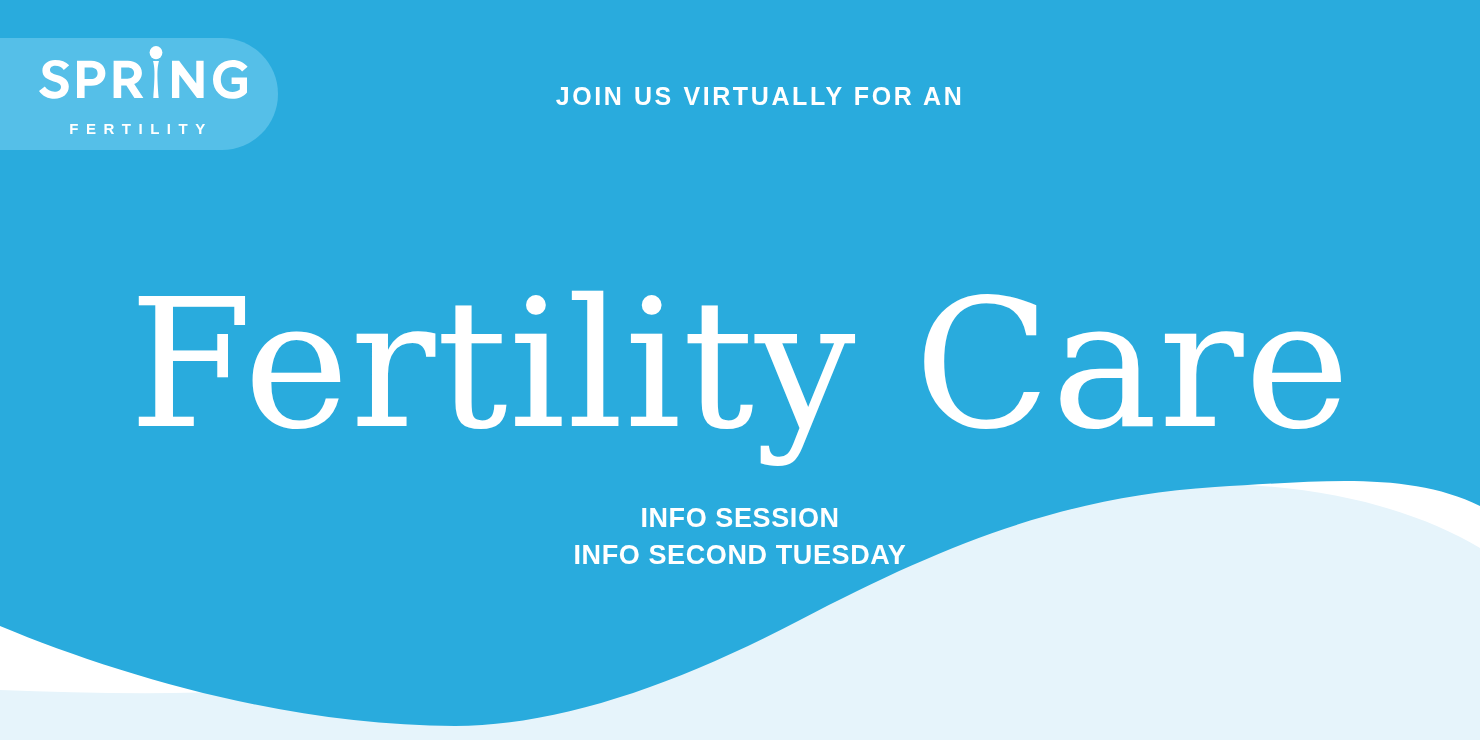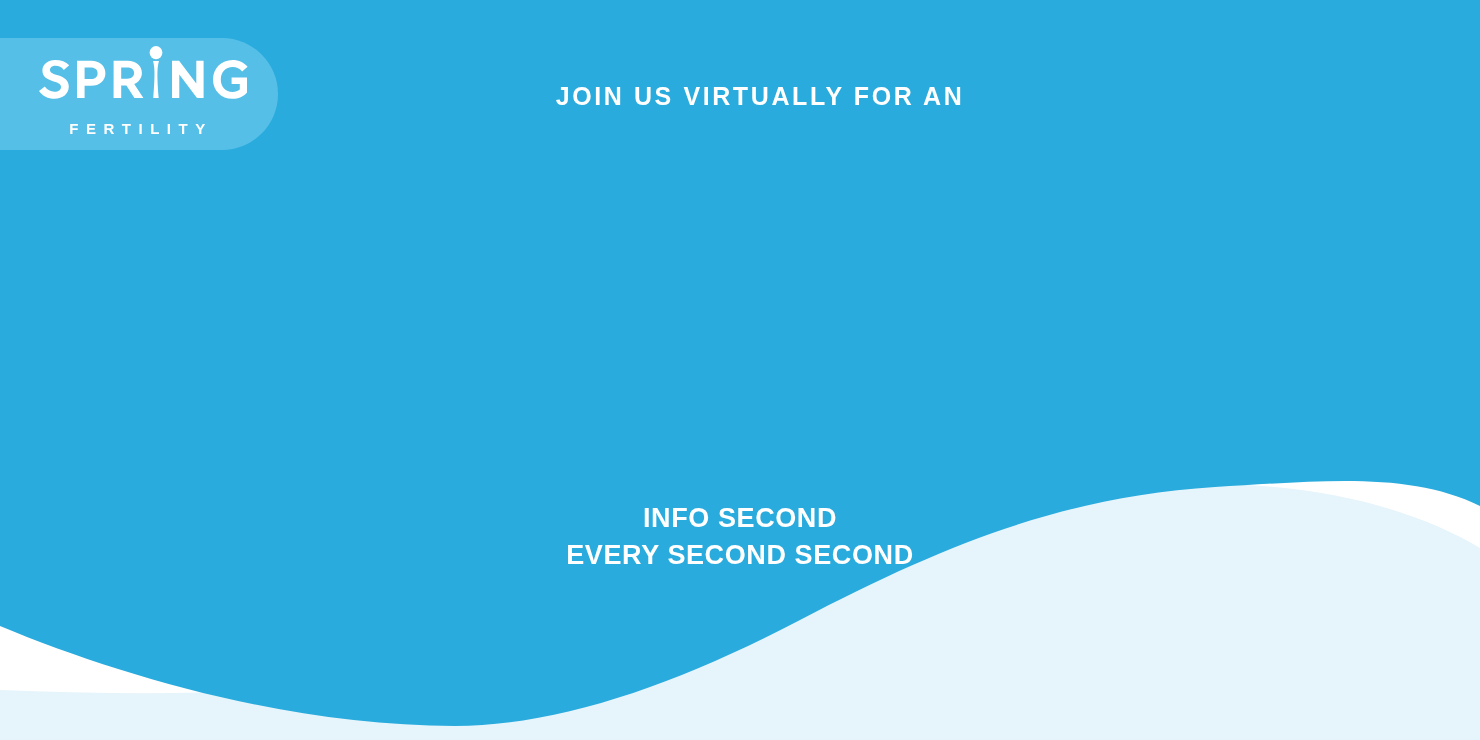--- a/index.html
+++ b/index.html
@@ -177,20 +177,21 @@
     </svg>
   </div>
 
   <div id="logo-subtitle">FERTILITY</div>
 
   <div id="content">
 
     <div id="eyebrow">JOIN US VIRTUALLY FOR AN</div>
 
 
+    <div class="headline" id="headline-2">Fertility Care</div>
 
     <div id="footer-lines">
-      <div>INFO SECOND</div>
-      <div>EVERY SECOND SECOND</div>
+      <div>INFO SESSION</div>
+      <div>INFO SECOND TUESDAY</div>
     </div>
 
   </div>
 </div>
 
 </body></html>

